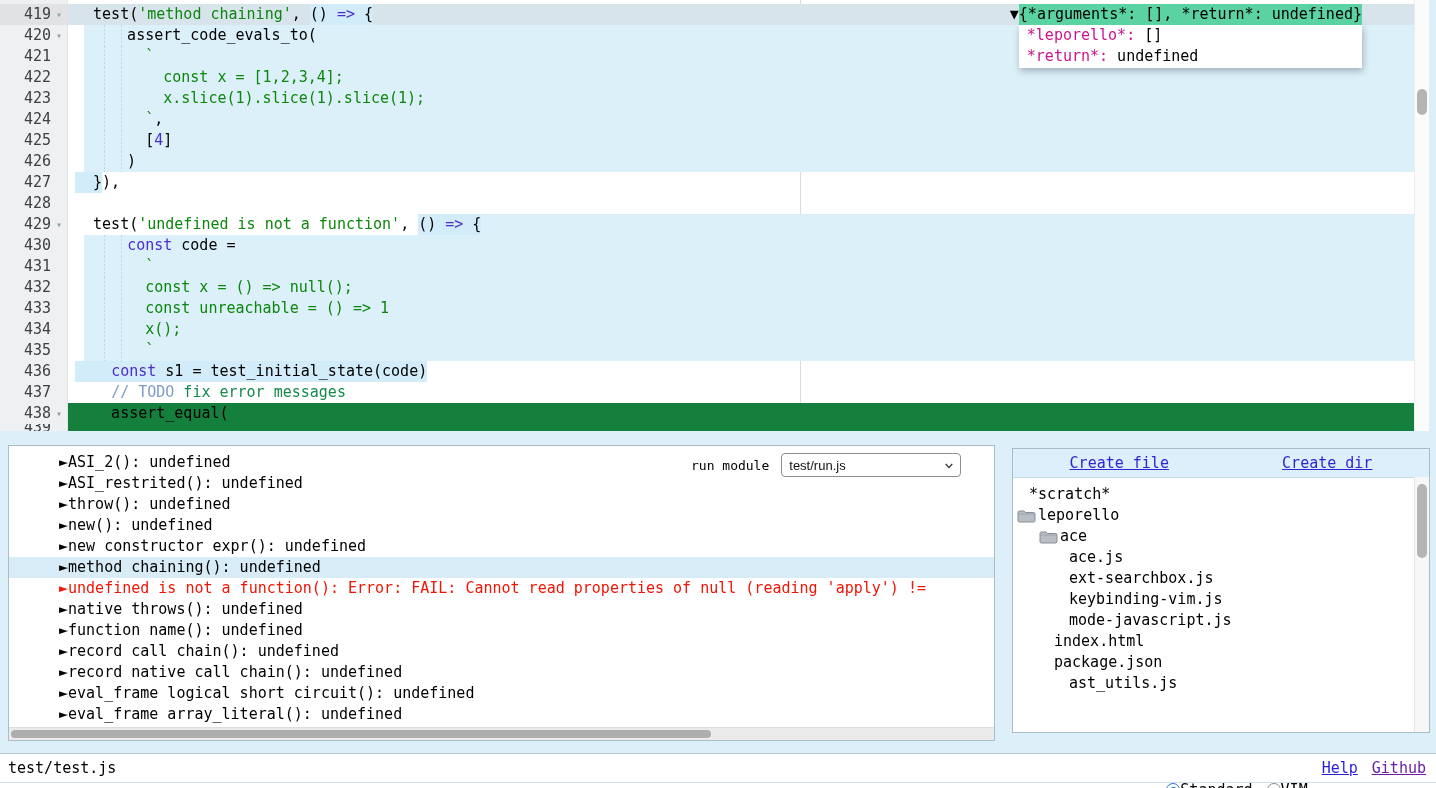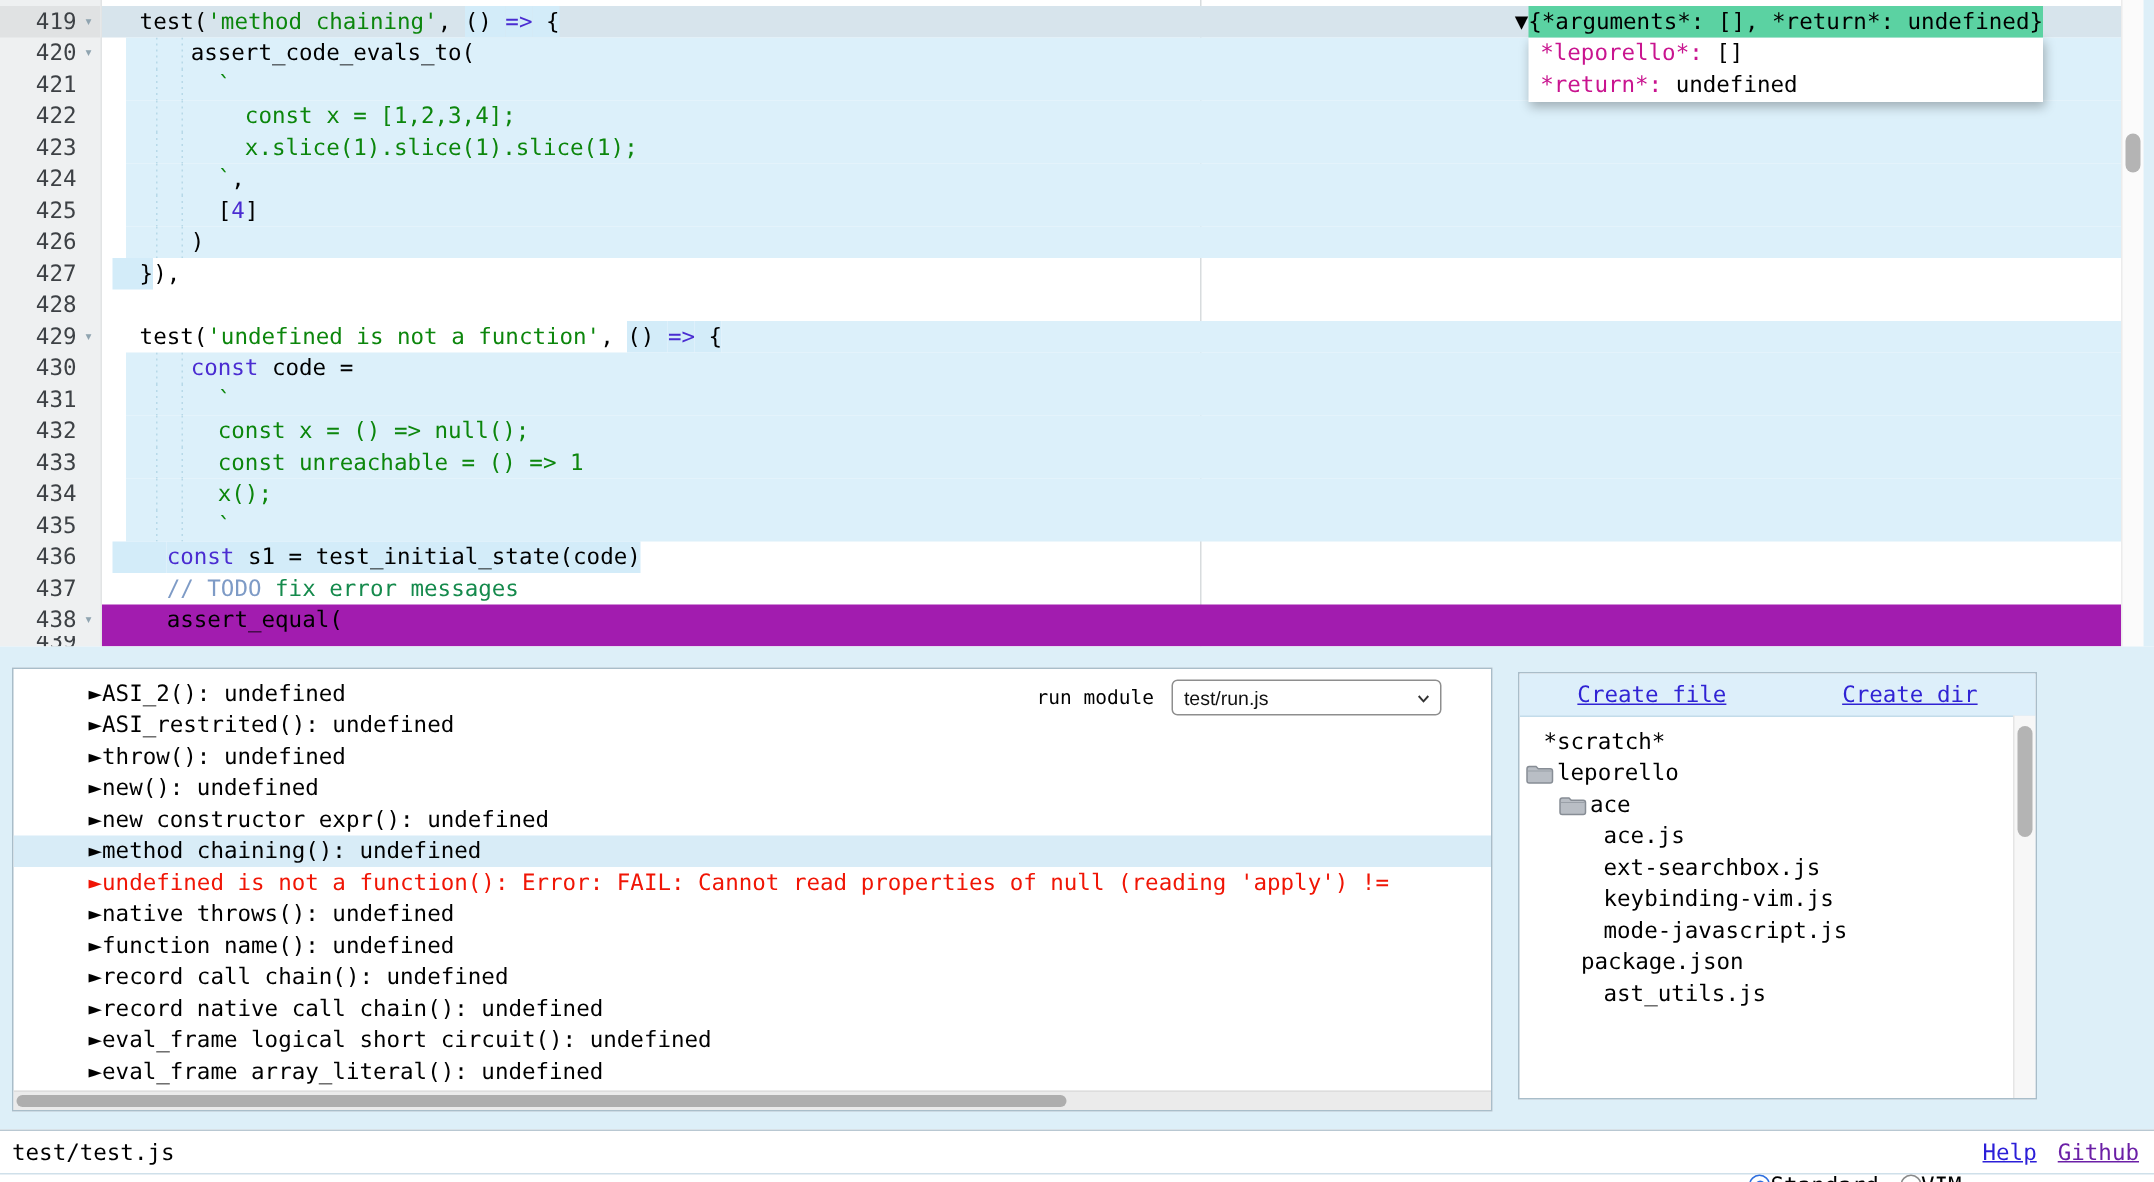--- a/index.html
+++ b/index.html
@@ -20,21 +20,21 @@
   .code{position:relative;flex:1;overflow:hidden;padding-top:4px;box-sizing:border-box;}
   .divider{position:absolute;left:732px;top:0;width:1px;height:431px;background:#d8dcde;}
   .row{position:relative;height:21px;display:flex;white-space:pre;font-size:15px;line-height:21px;color:#000;}
   .row.bg-exec{background-color:#dcf0fa;margin-left:16px;}
   .row.guides{background-image:
       linear-gradient(#b7d9e8 40%, rgba(0,0,0,0) 40%),
       linear-gradient(#b7d9e8 40%, rgba(0,0,0,0) 40%);
       background-size:1px 4px,1px 4px;background-repeat:repeat-y,repeat-y;
       background-position:20px 0,37px 0;}
   .row.bg-active{background-color:#d7e4ec;}
-  .row.bg-error{background-color:#a21caf;}
+  .row.bg-error{background-color:#15803d;}
   .row.clip{height:7px;overflow:hidden;}
   .gline.clip{height:7px;overflow:hidden;}
   .seg{white-space:pre;}
   .seg.hl{background:#d3ecf9;}
   .fillseg{flex:1;background:#dcf0fa;}
   .tok-s{color:#0c860c;}
   .tok-k{color:#4a2cd1;}
   .tok-c1{color:#7e9bc6;}
   .tok-c2{color:#158a4c;}
   .row{padding-left:7px;box-sizing:border-box;}
@@ -65,21 +65,21 @@
   .citem.err{color:#f01505;}
   .runmod{position:absolute;top:7px;left:682px;display:flex;align-items:center;gap:12px;}
   .runmod-label{font-size:13px;color:#000;}
   .fakeselect{width:180px;height:24px;border:1px solid #8e8e8e;border-radius:4px;background:#fff;
               display:flex;align-items:center;box-sizing:border-box;padding-left:7px;
               font-family:"Liberation Sans", sans-serif;font-size:13px;color:#111;position:relative;}
   .chev{position:absolute;right:7px;top:8px;width:8px;height:8px;}
   .hscroll{position:absolute;left:0;bottom:0;width:100%;height:13px;background:#ebebeb;border-top:1px solid #ddd;box-sizing:border-box;}
   .hscroll .thumb{position:absolute;left:2px;top:2px;width:700px;height:8px;border-radius:5px;background:#aeaeae;}
 
-  .files{position:absolute;left:1012px;top:17px;width:346px;height:285px;background:#fff;
+  .files{position:absolute;left:1012px;top:17px;width:418px;height:285px;background:#fff;
          border:1px solid #a9bdc9;box-sizing:border-box;overflow:hidden;}
   .files-header{height:28px;background:#ddeffa;border-bottom:1px solid #c3dcea;
                 display:flex;justify-content:space-around;align-items:center;}
   .flink{color:#3023d4;text-decoration:underline;font-size:15px;cursor:pointer;}
   .tree{padding-top:6px;}
   .titem{height:21px;line-height:21px;font-size:15px;white-space:pre;color:#000;display:flex;align-items:center;}
   .foldericon{width:19px;height:14px;margin-right:2px;flex:none;}
   .tscroll{position:absolute;right:0;top:28px;width:15px;height:255px;background:#f7f7f7;border-left:1px solid #e5e5e5;box-sizing:border-box;}
   .tscroll .thumb{position:absolute;left:2px;top:7px;width:10px;height:74px;border-radius:6px;background:#b4b4b4;}
 
@@ -275,20 +275,21 @@
     <path d="M1.5 5 L17.5 5" stroke="#9aa0a8" stroke-width="0.8"></path>
   </svg><span>leporello</span></div>
           <div class="titem" style="padding-left: 26px;"><svg class="foldericon" viewBox="0 0 19 14">
     <path d="M1 3.5 Q1 2 2.5 2 L7 2 L8.5 3.5 L16.5 3.5 Q18 3.5 18 5 L18 11.5 Q18 13 16.5 13 L2.5 13 Q1 13 1 11.5 Z" fill="#b9bec5" stroke="#878d95" stroke-width="1"></path>
     <path d="M1.5 5 L17.5 5" stroke="#9aa0a8" stroke-width="0.8"></path>
   </svg><span>ace</span></div>
           <div class="titem" style="padding-left: 56px;"><span>ace.js</span></div>
           <div class="titem" style="padding-left: 56px;"><span>ext-searchbox.js</span></div>
           <div class="titem" style="padding-left: 56px;"><span>keybinding-vim.js</span></div>
           <div class="titem" style="padding-left: 56px;"><span>mode-javascript.js</span></div>
+          <div class="titem" style="padding-left: 41px;"><span>index.html</span></div>
           <div class="titem" style="padding-left: 41px;"><span>package.json</span></div>
           <div class="titem" style="padding-left: 56px;"><span>ast_utils.js</span></div>
         </div>
       <div class="tscroll">
         <div class="thumb"></div>
       </div>
     </div>
 
   </div>
 

